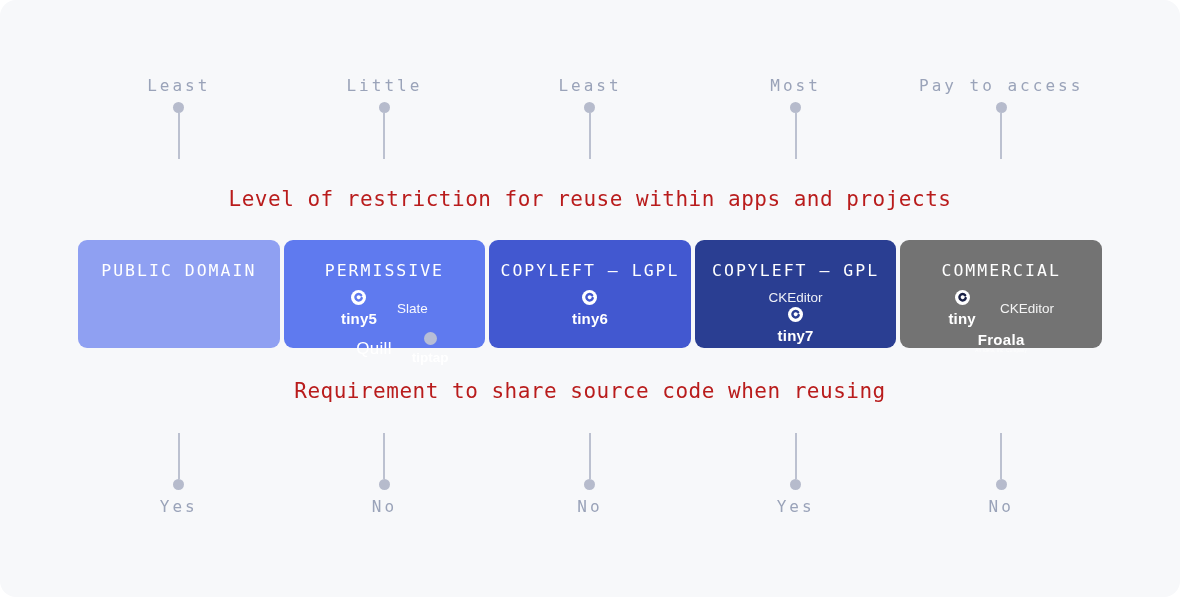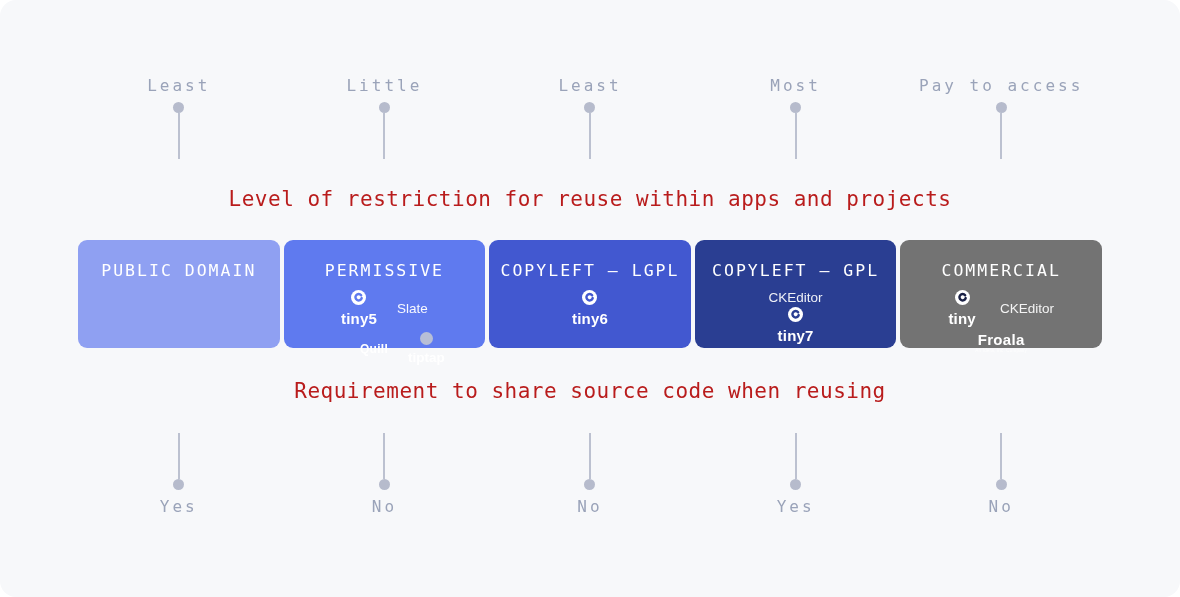--- a/index.html
+++ b/index.html
@@ -49,21 +49,21 @@
   .logo-row{
     display:flex;align-items:center;justify-content:center;gap:20px;
     margin-bottom:5px;font-family:"Liberation Sans",sans-serif;
   }
   .logo{display:flex;align-items:center;gap:5px;white-space:nowrap;flex-direction:column;}
   .tiny-label{font-weight:700;font-size:15px;letter-spacing:0.2px;}
   .tiny-icon{width:15px;height:15px;flex:0 0 auto;}
   .tiny-icon circle{fill:#ffffff;}
   .tiny-icon path{stroke:var(--card-color,#4258d0);stroke-width:2.6;fill:none;stroke-linecap:round;}
   .slate-label{font-size:13.5px;color:rgba(255,255,255,0.95);}
-  .quill-label{font-size:12px;font-weight:700;letter-spacing:0.3px;margin-left:36px;}
+  .quill-label{font-size:17px;font-weight:400;letter-spacing:0.3px;margin-left:36px;}
   .tiptap-circle{width:13px;height:13px;border-radius:50%;background:#b7bed6;display:inline-block;}
   .tiptap-label{font-weight:700;font-size:13.5px;}
   .ck-label{font-size:13.5px;color:rgba(255,255,255,0.92);}
   .froala{display:flex;flex-direction:column;align-items:center;line-height:1;}
   .froala-label{font-weight:700;font-size:15px;letter-spacing:0.3px;}
   .froala-tagline{font-size:4.5px;letter-spacing:0.2px;color:rgba(255,255,255,0.85);margin-top:1.5px;}
 </style>
 </head>
 <body>
 

